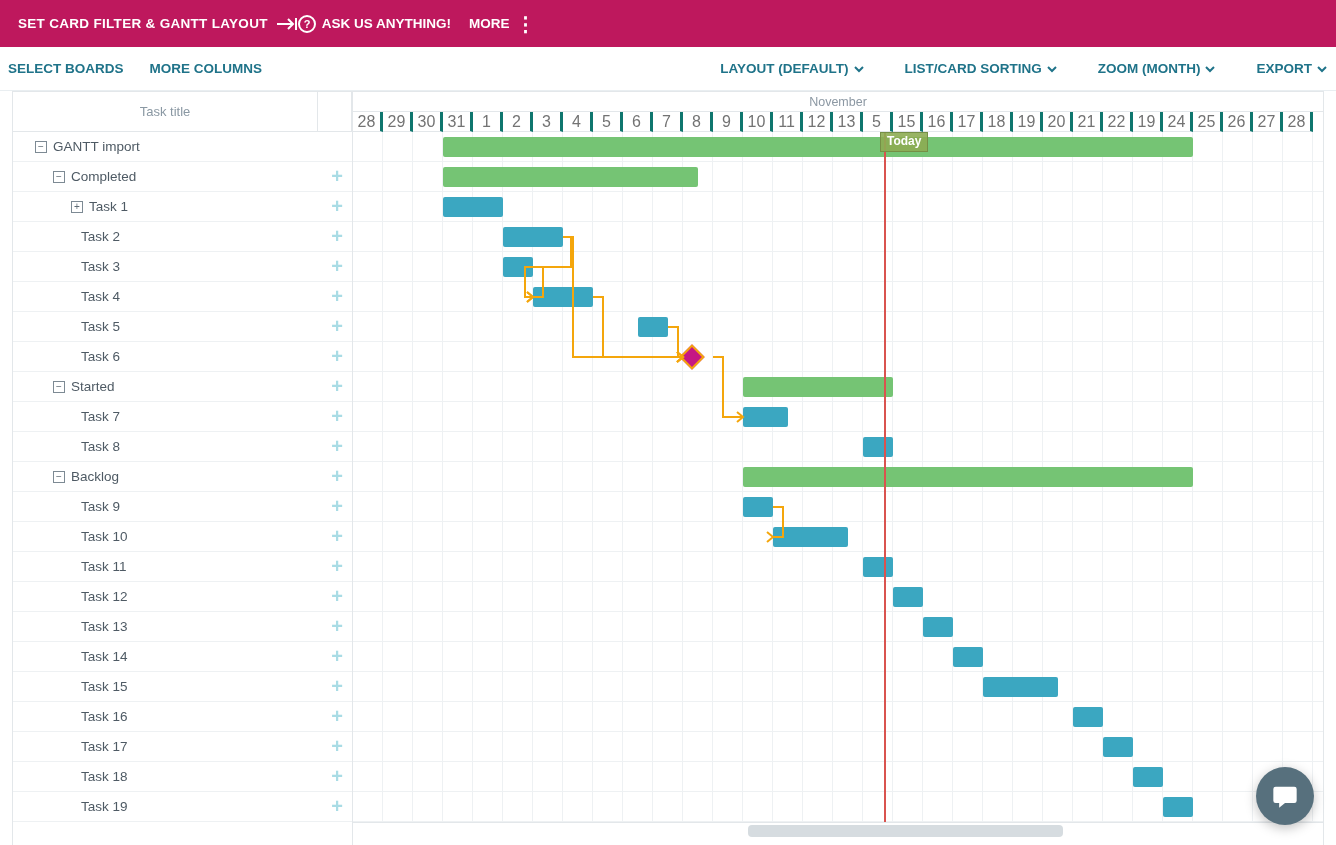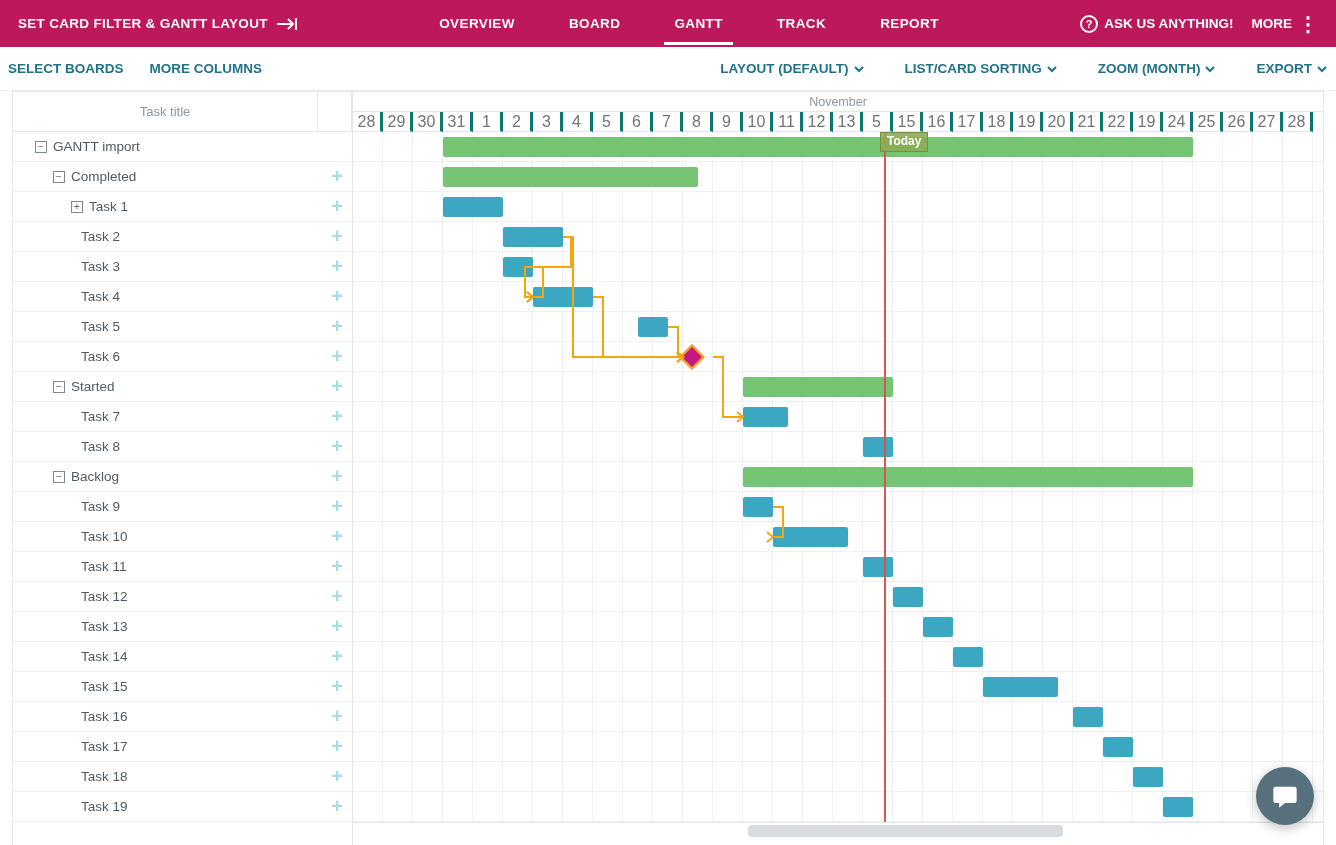--- a/index.html
+++ b/index.html
@@ -62,27 +62,20 @@
 </head>
 <body>
 
 <div class="topnav">
   <div class="filter-label">
     <span>SET CARD FILTER &amp; GANTT LAYOUT</span>
     <svg class="arrow-icon-svg">
         <path d="M1 7 H17 M12 2 L17 7 L12 12 M20 1 V13"></path>
       </svg>
   </div>
-  <div class="nav-tabs" id="nav-tabs">
-      <div class="nav-tab">OVERVIEW</div>
-      <div class="nav-tab">BOARD</div>
-      <div class="nav-tab active">GANTT</div>
-      <div class="nav-tab">TRACK</div>
-      <div class="nav-tab">REPORT</div>
-    </div>
   <div class="nav-right">
     <div class="help">
       <svg width="18" height="18">
           <circle cx="9" cy="9" r="8" stroke="#fff" stroke-width="2" fill="none"></circle>
           <text x="9" y="13" text-anchor="middle" fill="#fff" font-size="11" font-weight="700">?</text>
         </svg>
       <span>ASK US ANYTHING!</span>
     </div>
     <div style="display:flex;align-items:center;gap:6px;">
       <span>MORE</span>

